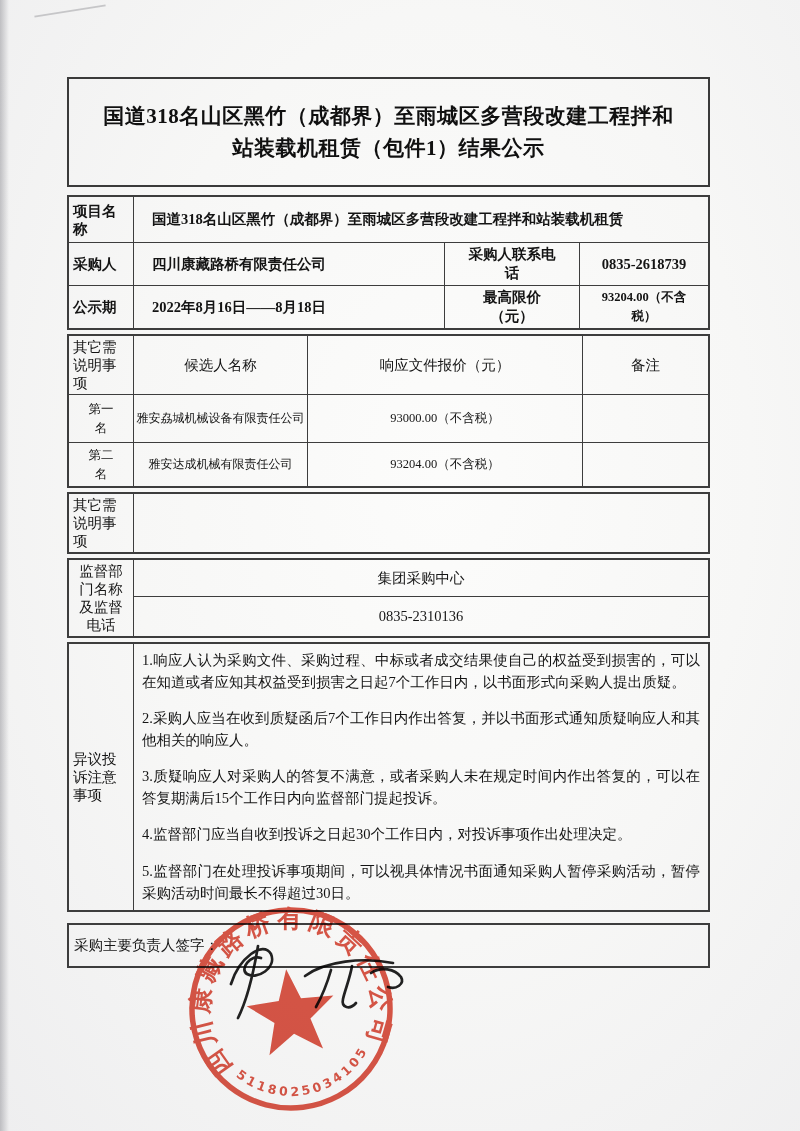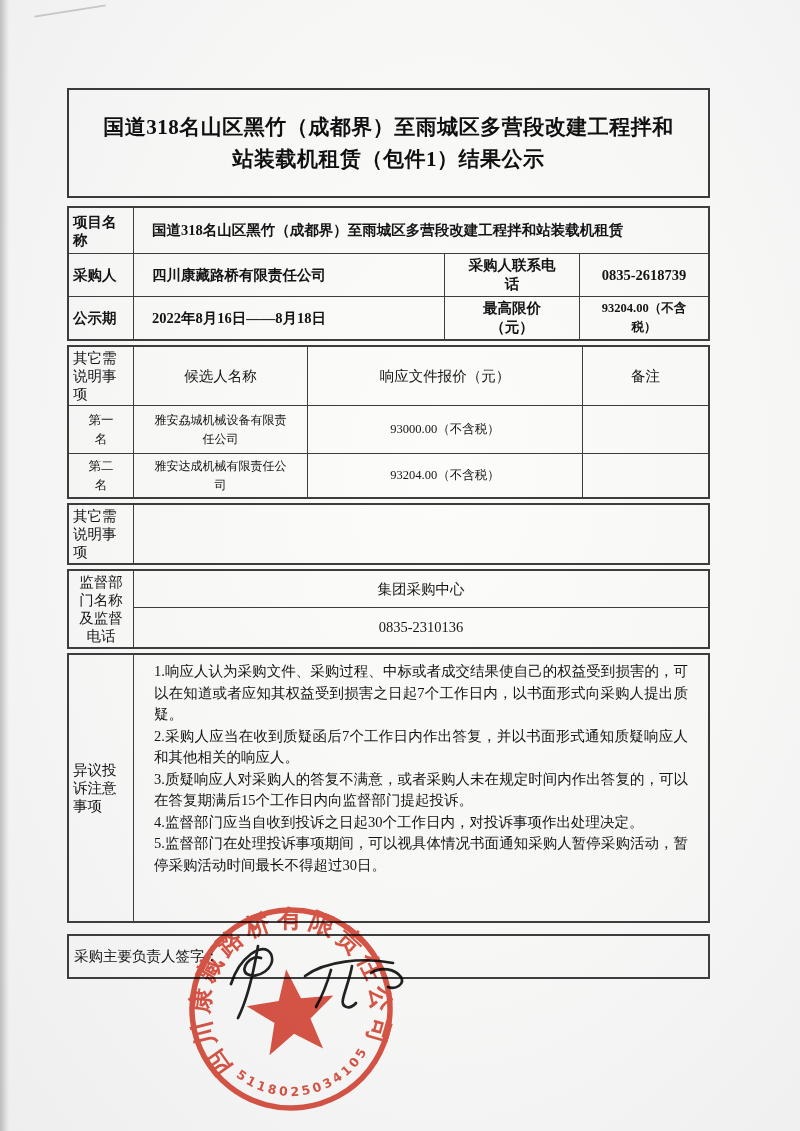--- a/index.html
+++ b/index.html
@@ -8,54 +8,54 @@
     position:relative; width:800px; height:1131px; overflow:hidden;
     background: radial-gradient(ellipse at 55% 42%, #fcfcfb 0%, #f7f7f6 50%, #eeeeef 100%);
     font-family:"Liberation Serif","DejaVu Serif",serif;
     color:#161616;
   }
   .edge-left { position:absolute; left:0; top:0; width:9px; height:100%;
     background:linear-gradient(to right, rgba(110,110,118,.38), rgba(110,110,118,0)); }
   .fold { position:absolute; top:10px; left:34px; width:72px; height:1.5px;
     background:#c6c6c8; transform:rotate(-9deg); }
 
-  .doc { position:absolute; left:67px; top:88px; width:643px; }
+  .doc { position:absolute; left:67px; top:77px; width:643px; }
 
   .title-box { border:2px solid #3a3a3a; height:110px; margin-bottom:8px;
     display:flex; flex-direction:column; justify-content:center; align-items:center; }
   .title-line { font-weight:bold; font-size:21px; line-height:32px; letter-spacing:.5px; color:#101010; }
 
   .sec { border:2px solid #3d3d3d; margin-bottom:4px; }
   .row { display:grid; }
   .row + .row { border-top:1.5px solid #3d3d3d; }
   .c { display:flex; align-items:center; padding:2px 18px; font-size:14.5px; line-height:19px; color:#141414; }
   .c + .c { border-left:1.5px solid #3d3d3d; }
   .lab { padding:2px 3px 2px 4px; font-size:14.5px; line-height:18px; }
   .ctr { justify-content:center; text-align:center; }
   .sm { font-size:12.5px; }
 
   .secA .row { grid-template-columns:64px 311px 135px 1fr;font-weight:bold; }
   .secA .span3 { grid-column:2 / 5; }
   .secB .row { grid-template-columns:64px 174px 275px 1fr; }
-  .secB .name { font-size:12px; padding:2px 20px; }
+  .secB .name { font-size:12px; padding:2px 2px;text-align:right; }
   .secC .row, .secE .row { grid-template-columns:64px 1fr; }
   .secD { display:grid; grid-template-columns:64px 1fr; grid-template-rows:36px 40px; }
   .secD .dlab { grid-row:1 / 3; display:flex; align-items:center; justify-content:center;
     text-align:center; font-size:14.5px; line-height:18px; padding:8px; }
   .secD .dcell { border-left:1.5px solid #3d3d3d; display:flex; align-items:center;
     justify-content:center; font-size:14.5px; }
   .secD .dcell.second { border-top:1.5px solid #3d3d3d; }
 
   .h45{min-height:45px} .h40{min-height:40px} .h38{min-height:38px} .h34{min-height:34px}
   .h42{min-height:42px} .h48{min-height:48px} .h44{min-height:44px} .h55{min-height:55px}
   .h266{min-height:266px}
   .secF { border:2px solid #3d3d3d; margin-top:11px; min-height:45px;
     display:flex; align-items:center; padding:2px 5px; font-size:14.5px;text-align:center; }
 
-  .objection-text { display:flex; flex-direction:column; justify-content:flex-start; padding:6px 20px; }
+  .objection-text { display:flex; flex-direction:column; justify-content:space-between; padding:6px 8px; }
   .objection-text p { font-size:14.5px; line-height:21.5px; text-align:justify; }
 
   .stamp { position:absolute; left:185px; top:903px; width:212px; height:212px;
     mix-blend-mode:multiply; opacity:.88; transform:rotate(-7deg); }
   .sig { position:absolute; left:213px; top:928px; width:240px; height:95px;
     mix-blend-mode:multiply; }
 </style>
 </head>
 <body>
 

